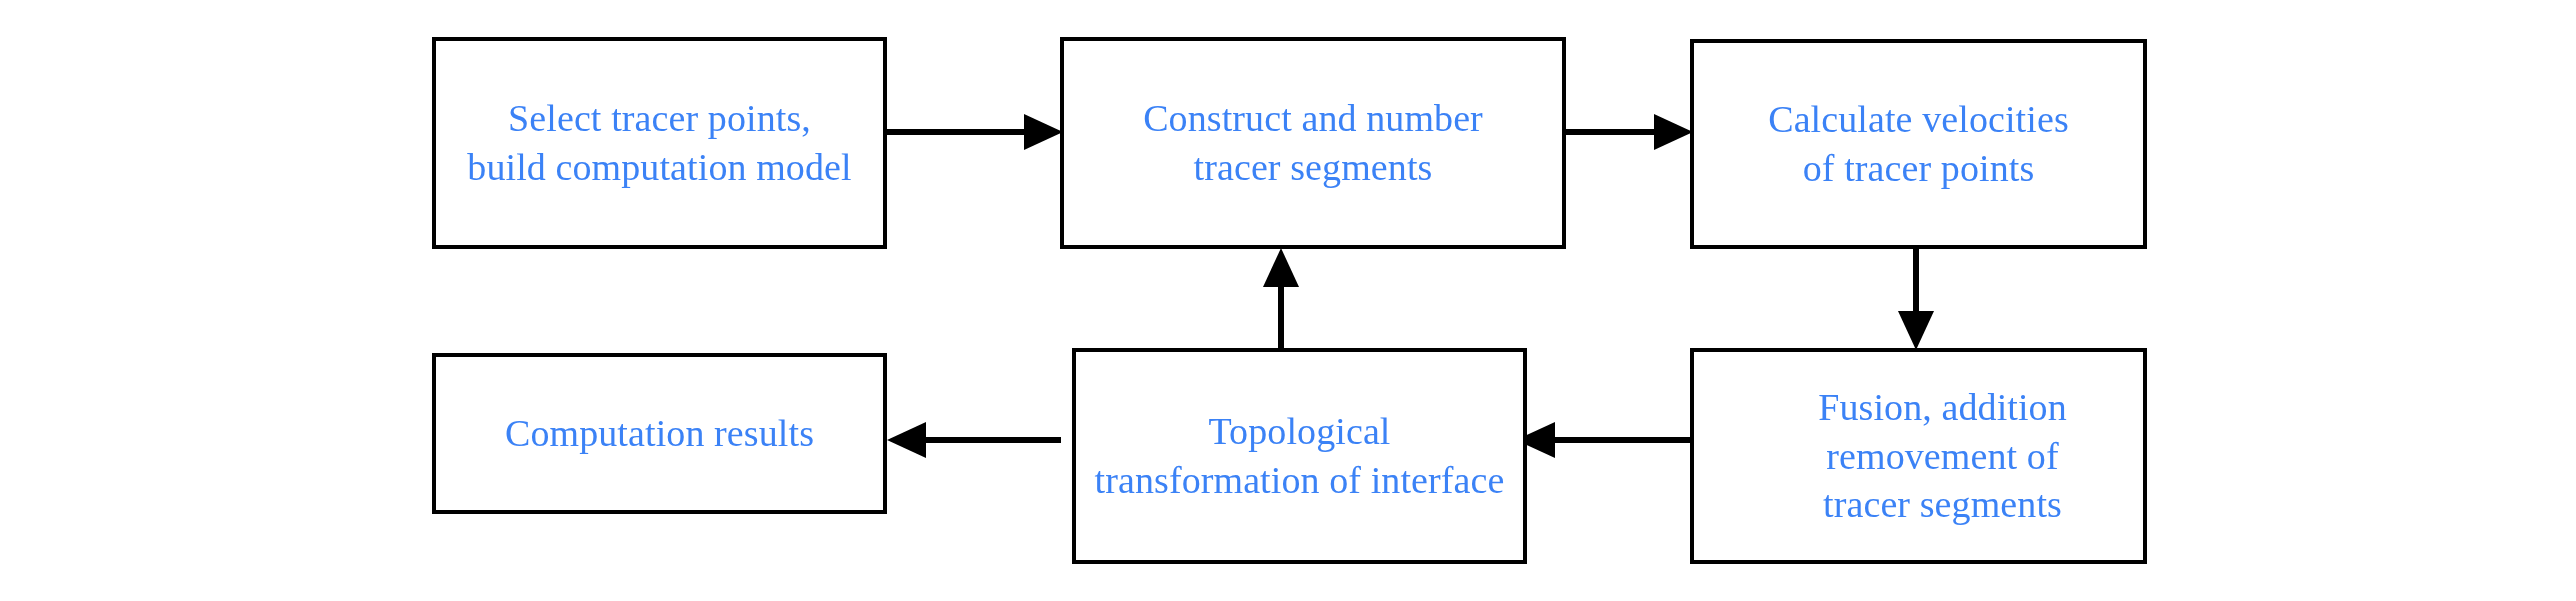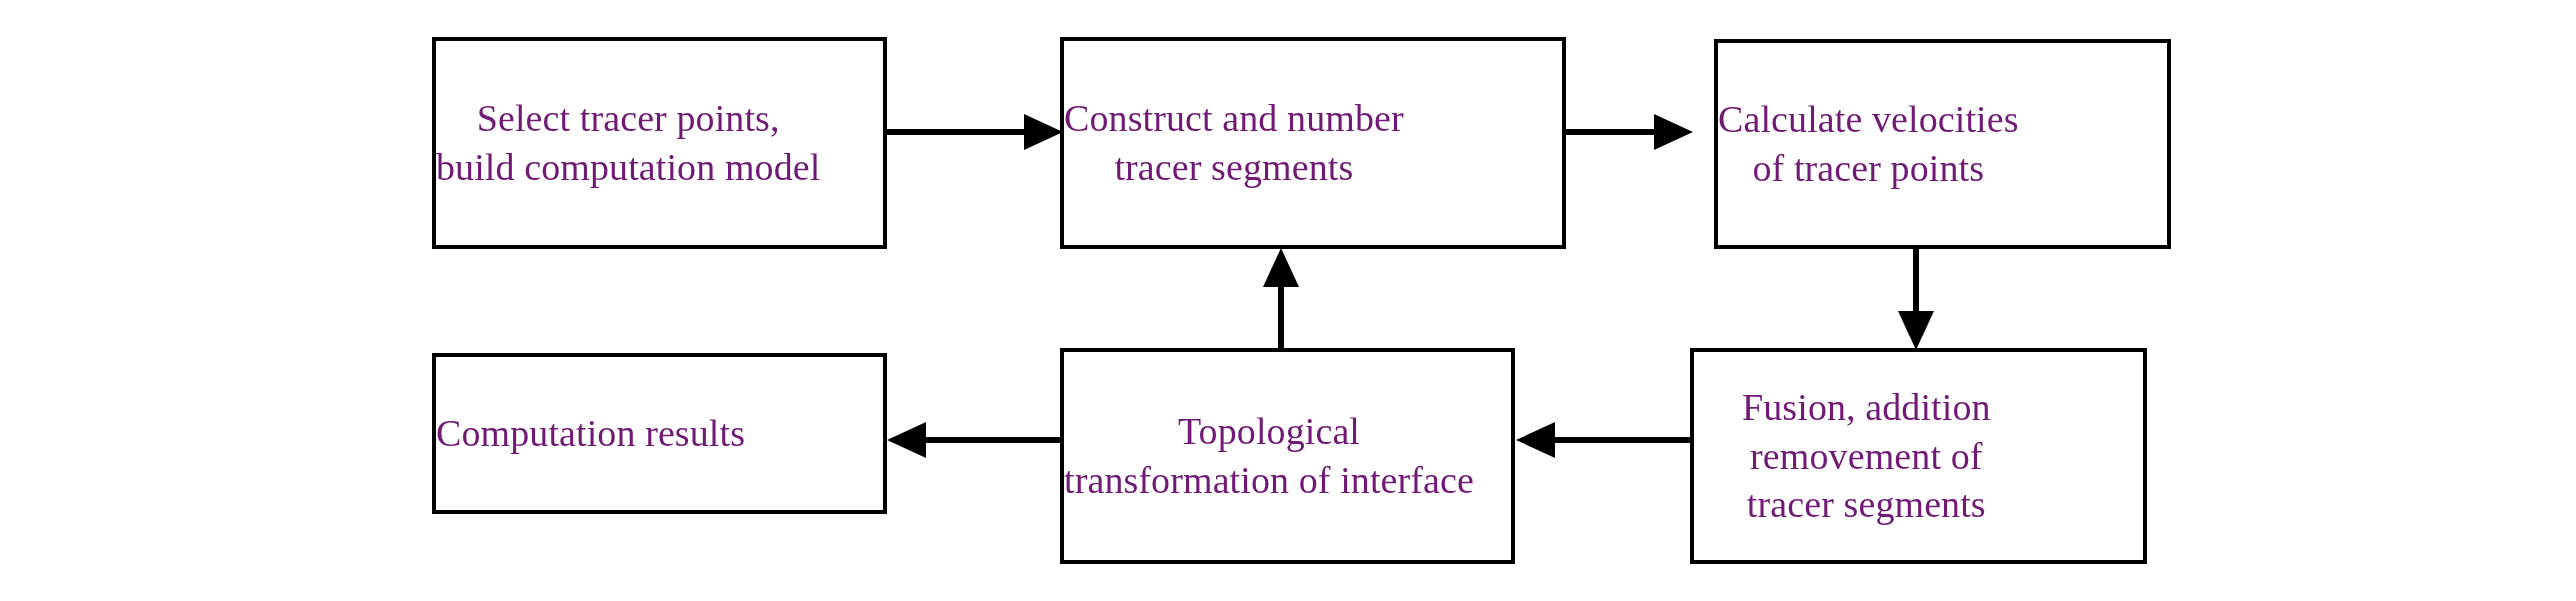--- a/index.html
+++ b/index.html
@@ -19,35 +19,36 @@
   }
 
   
   .node {
     position: absolute;
     box-sizing: border-box;
     border: 4.7px solid #000000;
     background: #ffffff;
     display: flex;
     align-items: center;
-    justify-content: flex-start;
+    justify-content: center;
     text-align: center;
-    color: #701a75;
+    color: #3b82f6;
     font-size: 38px;
     line-height: 1.28;
     letter-spacing: 0.1px;
     z-index: 3;
   }
   .node .label {
     white-space: pre;
     display: block;
   }
   
   .node.overflow {
     overflow: visible;
+    margin-left: 12px;
   }
   .node.overflow .label {
     position: relative;
     z-index: 5;
   }
 
   
   .conn {
     position: absolute;
     z-index: 2;
@@ -100,21 +101,21 @@
   <div class="node" style="left:432px; top:37px; width:455px; height:212px;">
     <span class="label">Select tracer points,
 build computation model</span>
   </div>
 
   <div class="node" style="left:1060px; top:37px; width:506px; height:212px;">
     <span class="label">Construct and number
 tracer segments</span>
   </div>
 
-  <div class="node" style="left:1690px; top:39px; width:457px; height:210px;margin-left:24px;">
+  <div class="node" style="left:1690px; top:39px; width:457px; height:210px;">
     <span class="label">Calculate velocities
 of tracer points</span>
   </div>
 
   <div class="node" style="left:432px; top:353px; width:455px; height:161px;">
     <span class="label">Computation results</span>
   </div>
 
   <div class="node overflow" style="left:1060px; top:348px; width:455px; height:216px;">
     <span class="label">Topological

